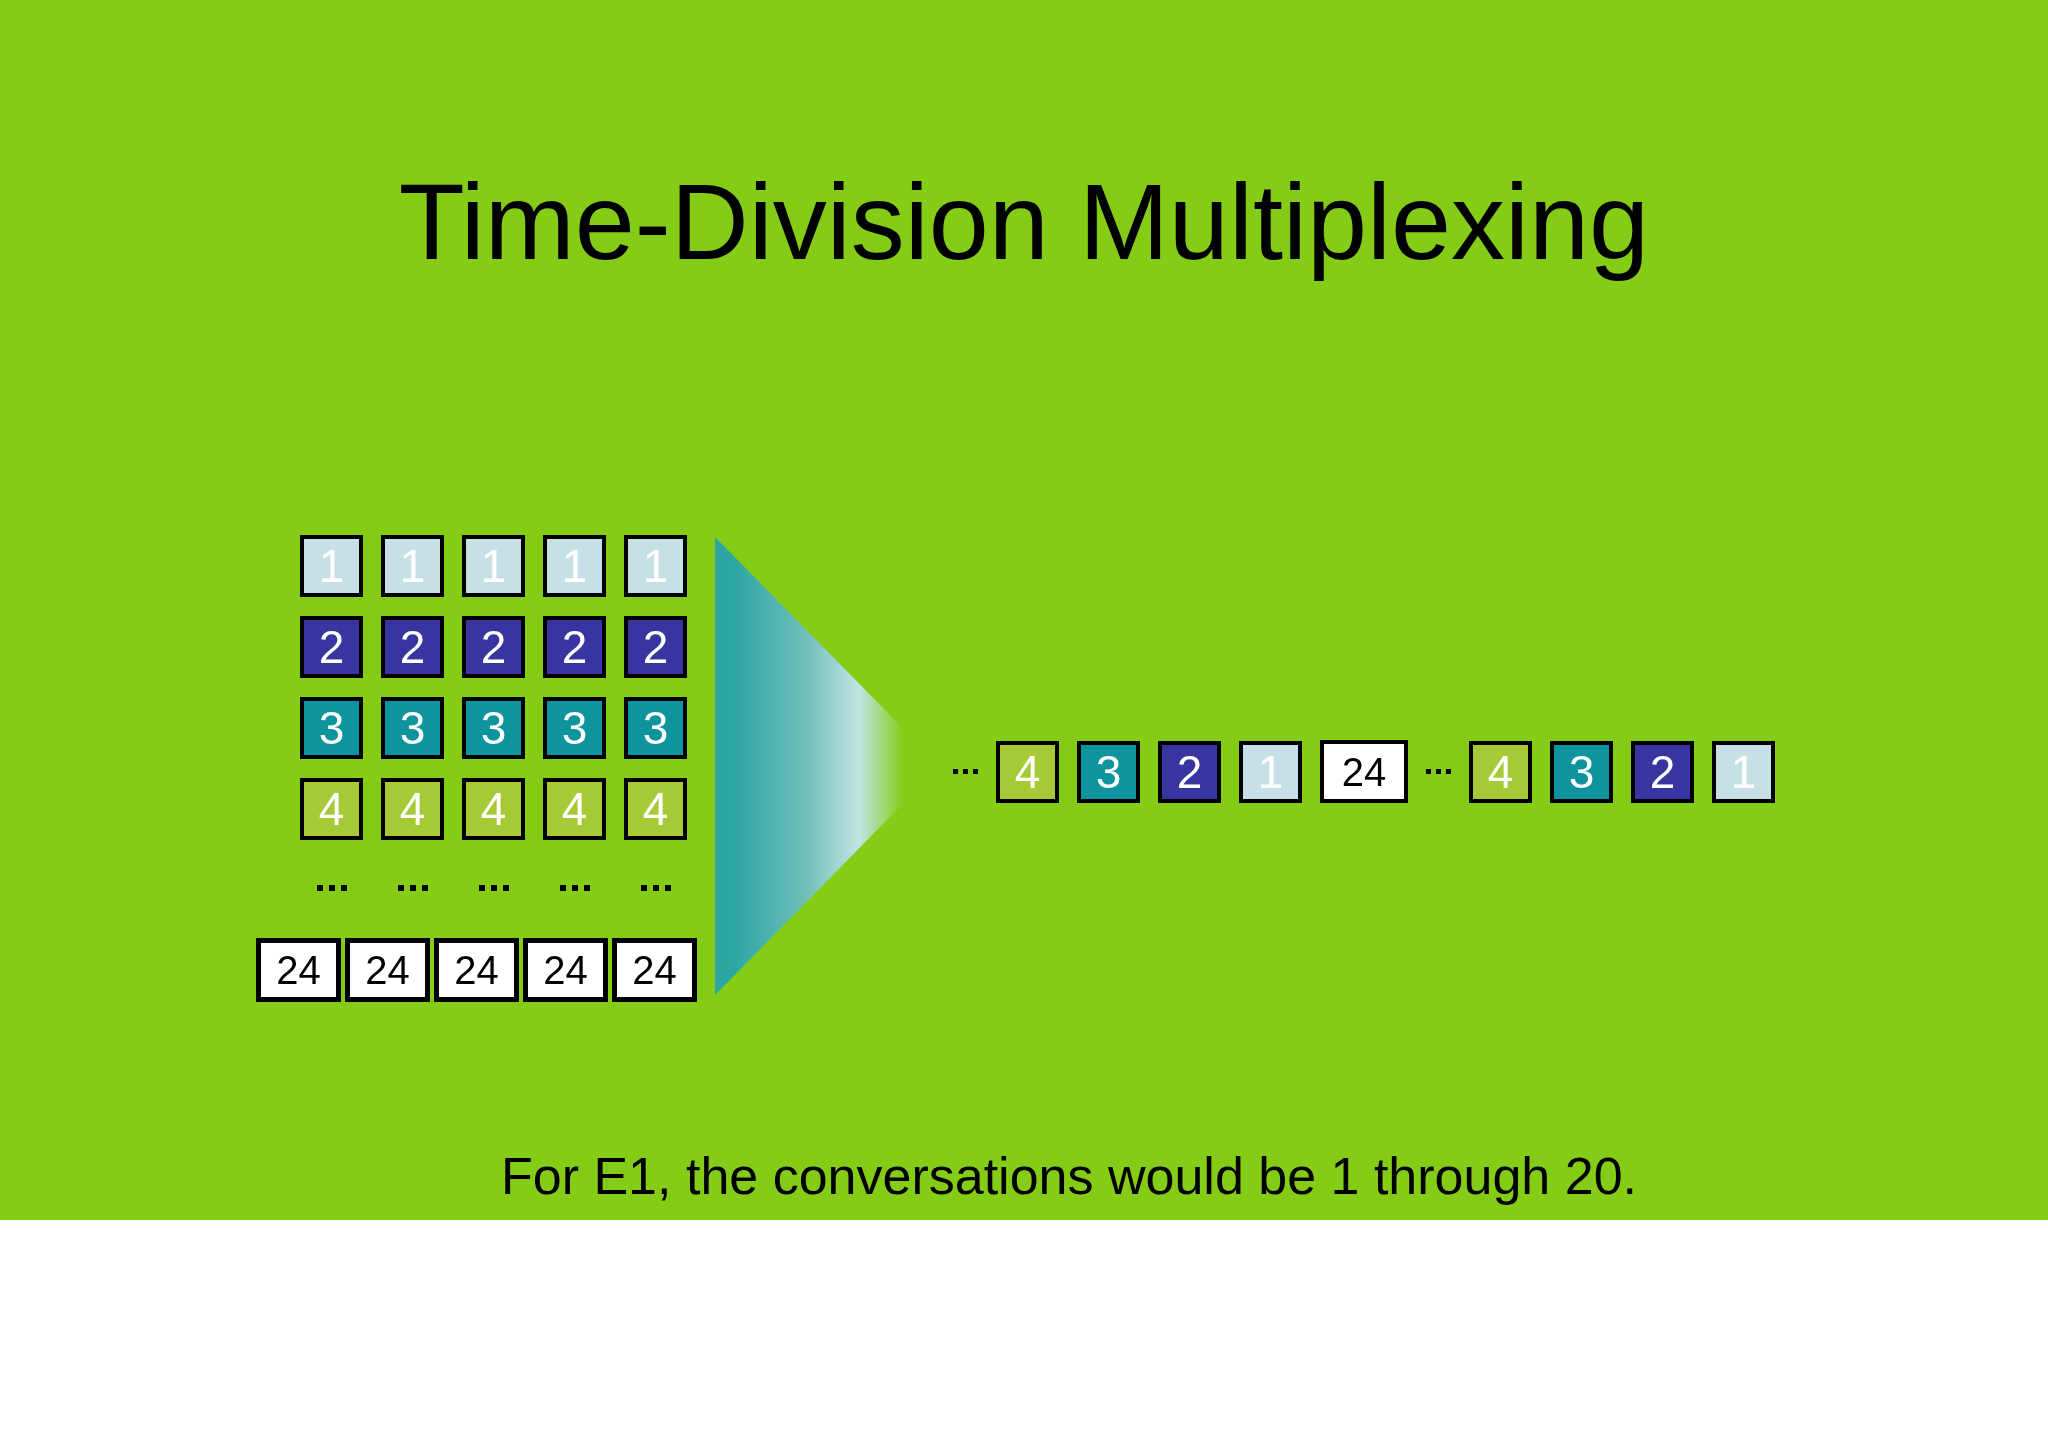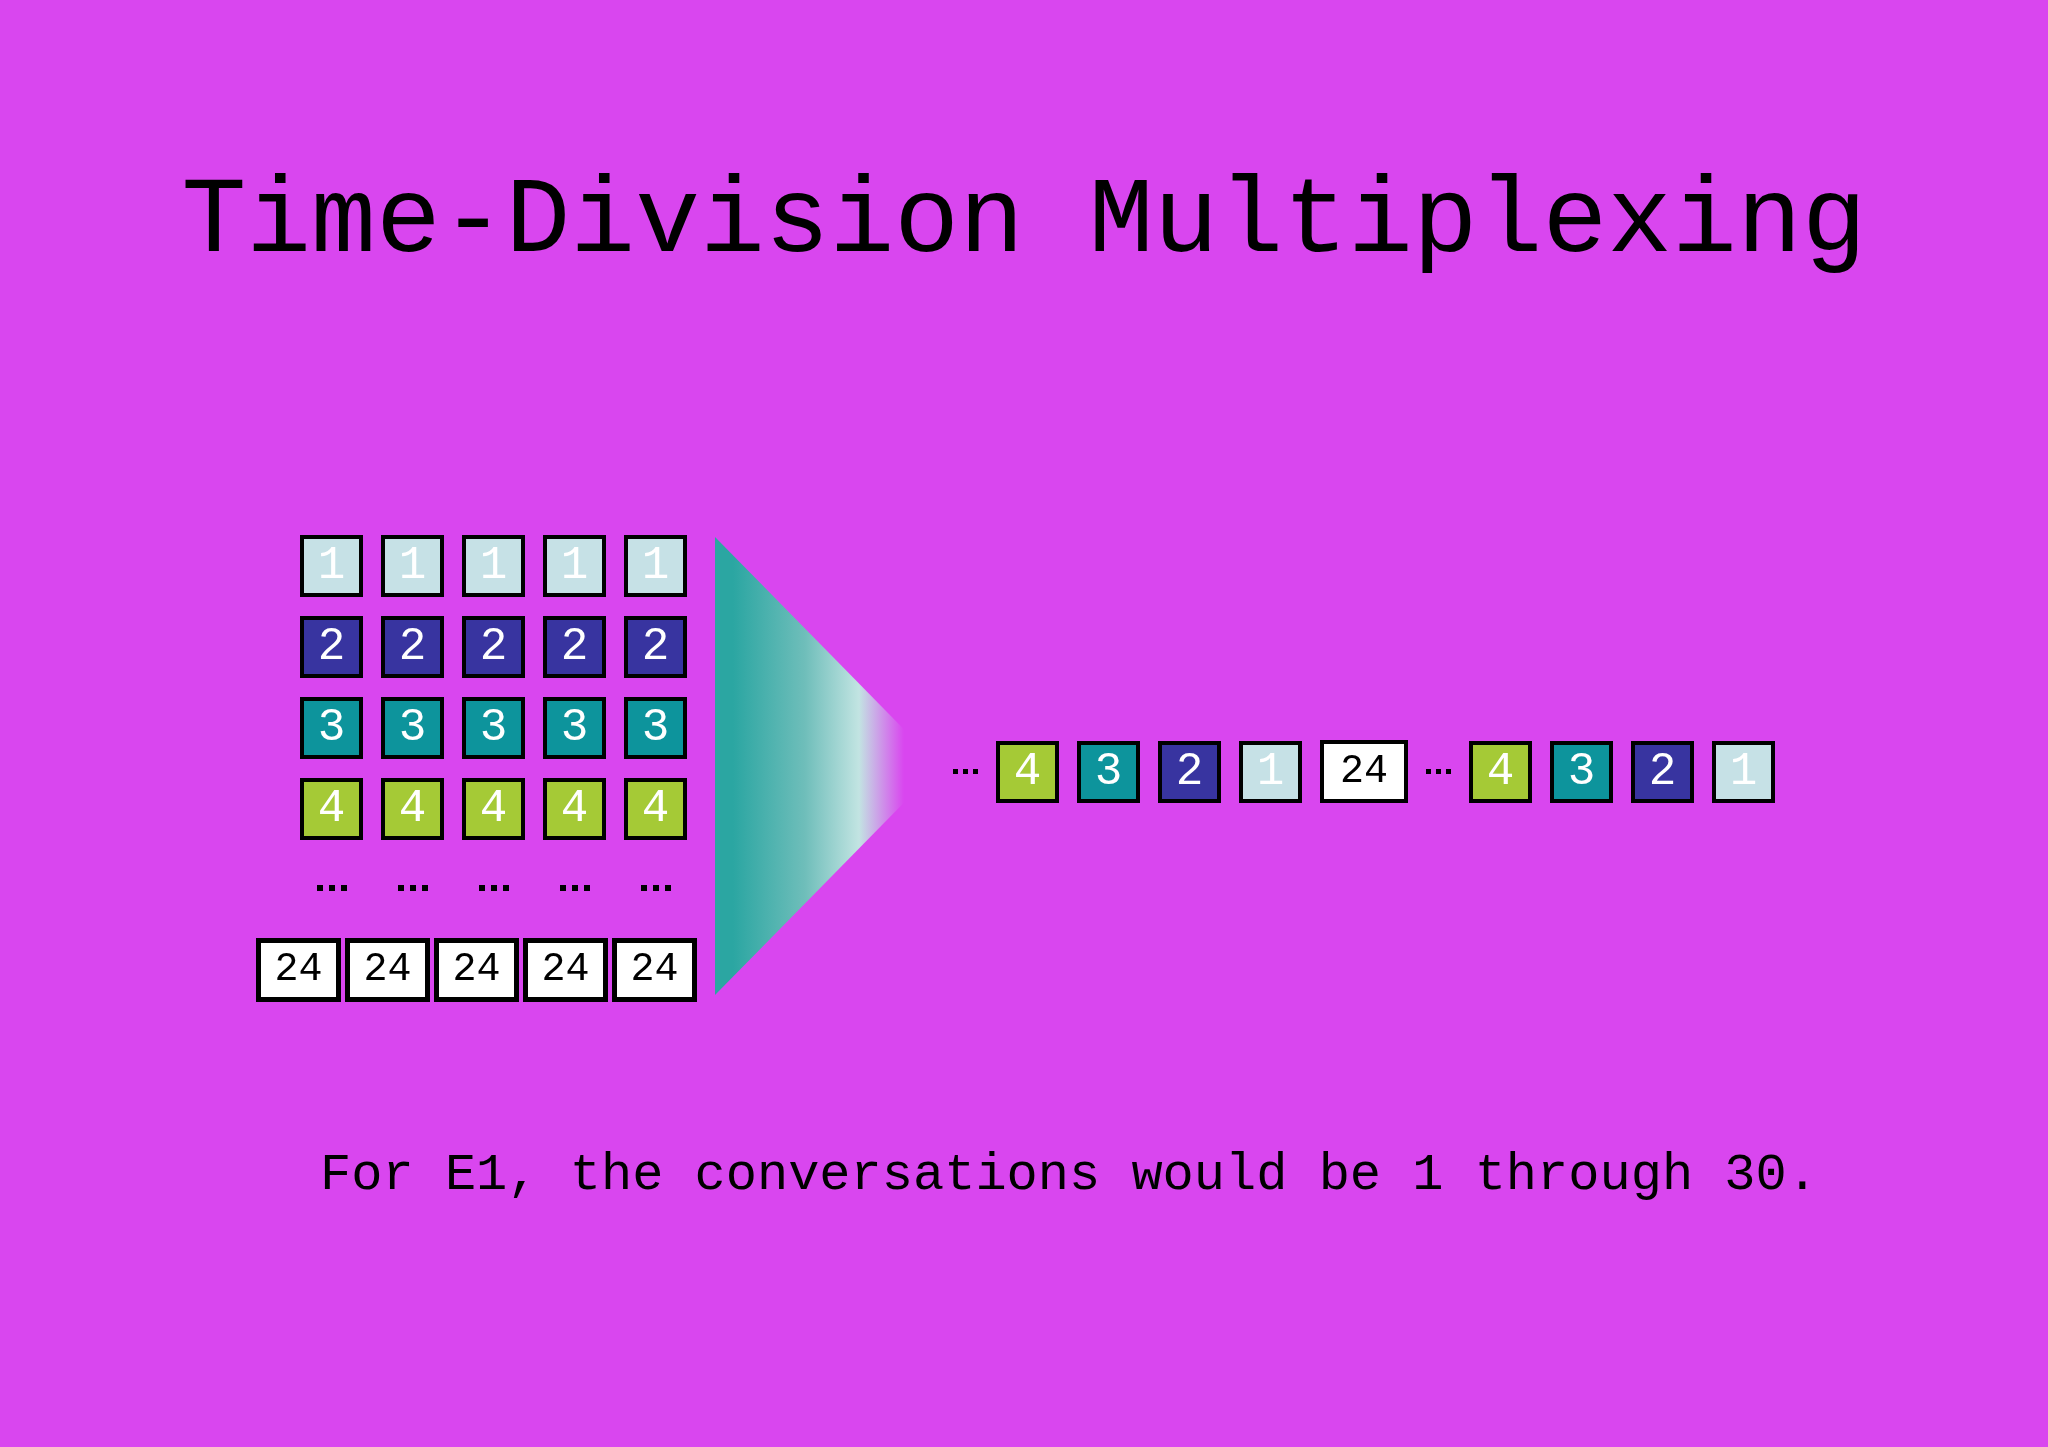--- a/index.html
+++ b/index.html
@@ -1,21 +1,21 @@
 <!DOCTYPE html>
 <html><head>
 <meta charset="utf-8">
 <style>
   html,body{margin:0;padding:0;background:#ffffff;}
   #slide{
     position:relative;
-    width:2048px;height:1447px;
-    background:#d946ef;
+    width:2048px;height:1220px;
+    background:#84cc16;
     overflow:hidden;
-    font-family:Liberation Mono, monospace;
+    font-family:Liberation Sans, sans-serif;
     color:#000000;
   }
   .slide-title{
     position:absolute;left:0;top:168px;width:100%;
     text-align:center;
     font-size:108px;line-height:1;font-weight:400;
     margin:0;
   }
   .t1-label{
     position:absolute;left:292px;top:442px;
@@ -149,14 +149,14 @@
         <span class="dot small"></span>
         <span class="dot small"></span>
         <span class="dot small"></span>
       </div>
       <div class="box" style="background-color: rgb(165, 202, 54); border-color: rgb(0, 0, 0); color: rgb(255, 255, 255);">4</div>
       <div class="box" style="background-color: rgb(13, 148, 156); border-color: rgb(0, 0, 0); color: rgb(255, 255, 255);">3</div>
       <div class="box" style="background-color: rgb(56, 52, 160); border-color: rgb(0, 0, 0); color: rgb(255, 255, 255);">2</div>
       <div class="box" style="background-color: rgb(198, 225, 230); border-color: rgb(0, 0, 0); color: rgb(255, 255, 255);">1</div>
     </div>
 
-  <div class="slide-caption">For E1, the conversations would be 1 through 30.</div>
+  <div class="slide-caption">For E1, the conversations would be 1 through 20.</div>
 </div>
 
 </body></html>

